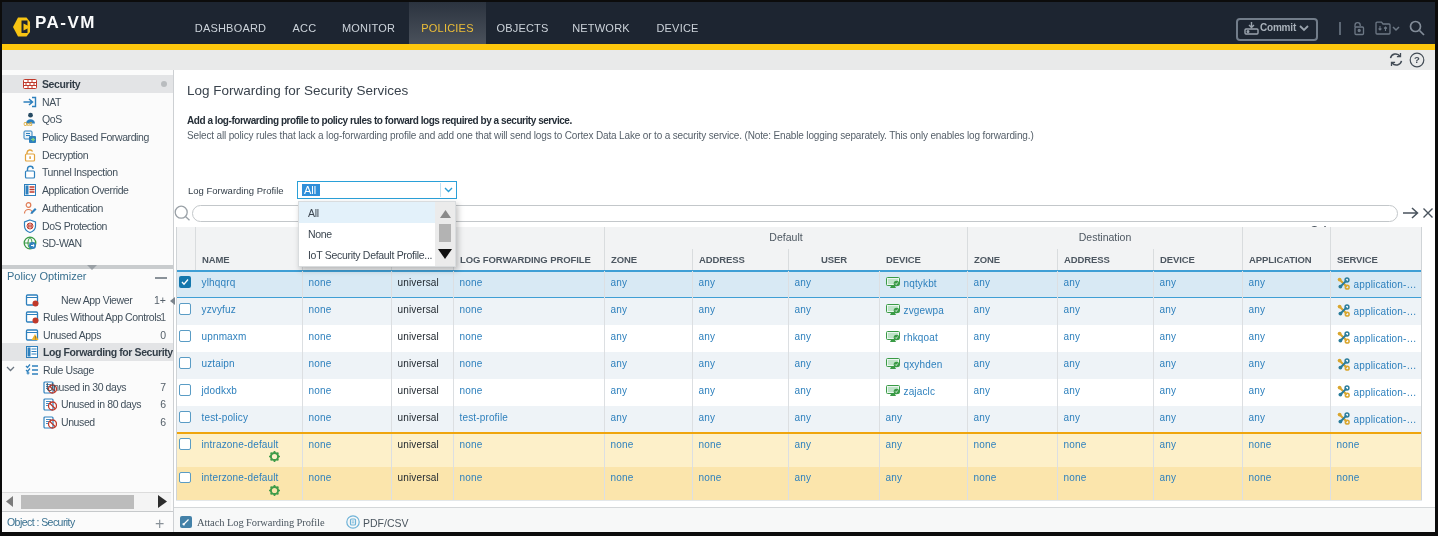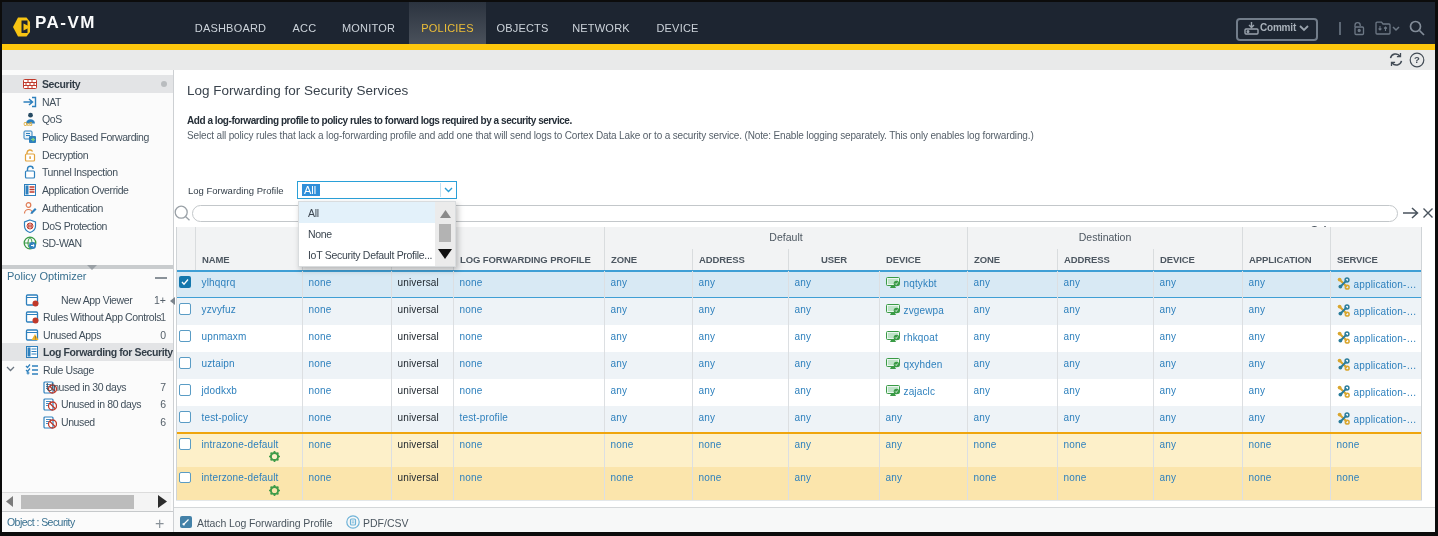--- a/index.html
+++ b/index.html
@@ -546,21 +546,21 @@
 <div class="abs" style="left:176px;top:227px;width:1px;height:273px;background:#d0d4d7;"></div>
 <div class="abs" style="left:1421px;top:227px;width:1px;height:273px;background:#d0d4d7;"></div>
 <svg class="abs" style="left:170px;top:297px" width="5" height="8" viewBox="0 0 5 8">
     <polygon points="5,0 5,8 0,4" fill="#7b848d"></polygon>
   </svg>
 <div class="abs" style="left:174px;top:507px;width:1262px;height:25px;background:#f7f8f8;border-top:1px solid #d4d7d9;box-sizing:border-box;"></div>
 <div class="abs" style="left:180px;top:516px;width:12px;height:12px;background:#4381a8;border-radius:2px;"></div>
 <svg class="abs" style="left:182px;top:518px" width="8" height="8" viewBox="0 0 8 8" fill="none" stroke="#fff" stroke-width="1.2">
     <path d="M1 7 L6.5 1.5 M1 7 l.4-1.8 M1 7 l1.8-.4"></path>
   </svg>
-<div class="abs" style="left:197px;top:516.5px;font-size:10.5px;letter-spacing:-.1px;color:#4b565f;">Attach Log Forwarding Profile</div>
+<div class="abs" style="left:197px;top:516.5px;font-size:10.5px;letter-spacing:-.1px;color:#4b565f;font-family:Liberation Serif, serif;">Attach Log Forwarding Profile</div>
 <svg class="abs" style="left:346px;top:515px" width="14" height="14" viewBox="0 0 14 14" fill="none" stroke="#6fb3d8" stroke-width="1.2">
 <circle cx="7" cy="7" r="6.2"></circle>
     <rect x="4.5" y="4" width="5" height="6" rx="1"></rect>
     <path d="M5.8 6 h2.4 M5.8 7.8 h2.4" stroke-width=".9"></path>
   </svg>
 <div class="abs" style="left:363px;top:516.5px;font-size:10.5px;color:#4b565f;">PDF/CSV</div>
 <div class="abs" style="left:298px;top:201px;width:158px;height:65.5px;background:#fff;border:1px solid #d9dcde;box-shadow:2px 3px 6px rgba(0,0,0,.25);box-sizing:border-box;"></div>
 <div class="abs" style="left:299px;top:202px;width:136px;height:21px;background:#e3f1fa;"></div>
 <div class="abs" style="left:308px;top:207px;font-size:10.5px;letter-spacing:-.3px;color:#3c4650;">All</div>
 <div class="abs" style="left:308px;top:228px;font-size:10.5px;letter-spacing:-.3px;color:#3c4650;">None</div>

